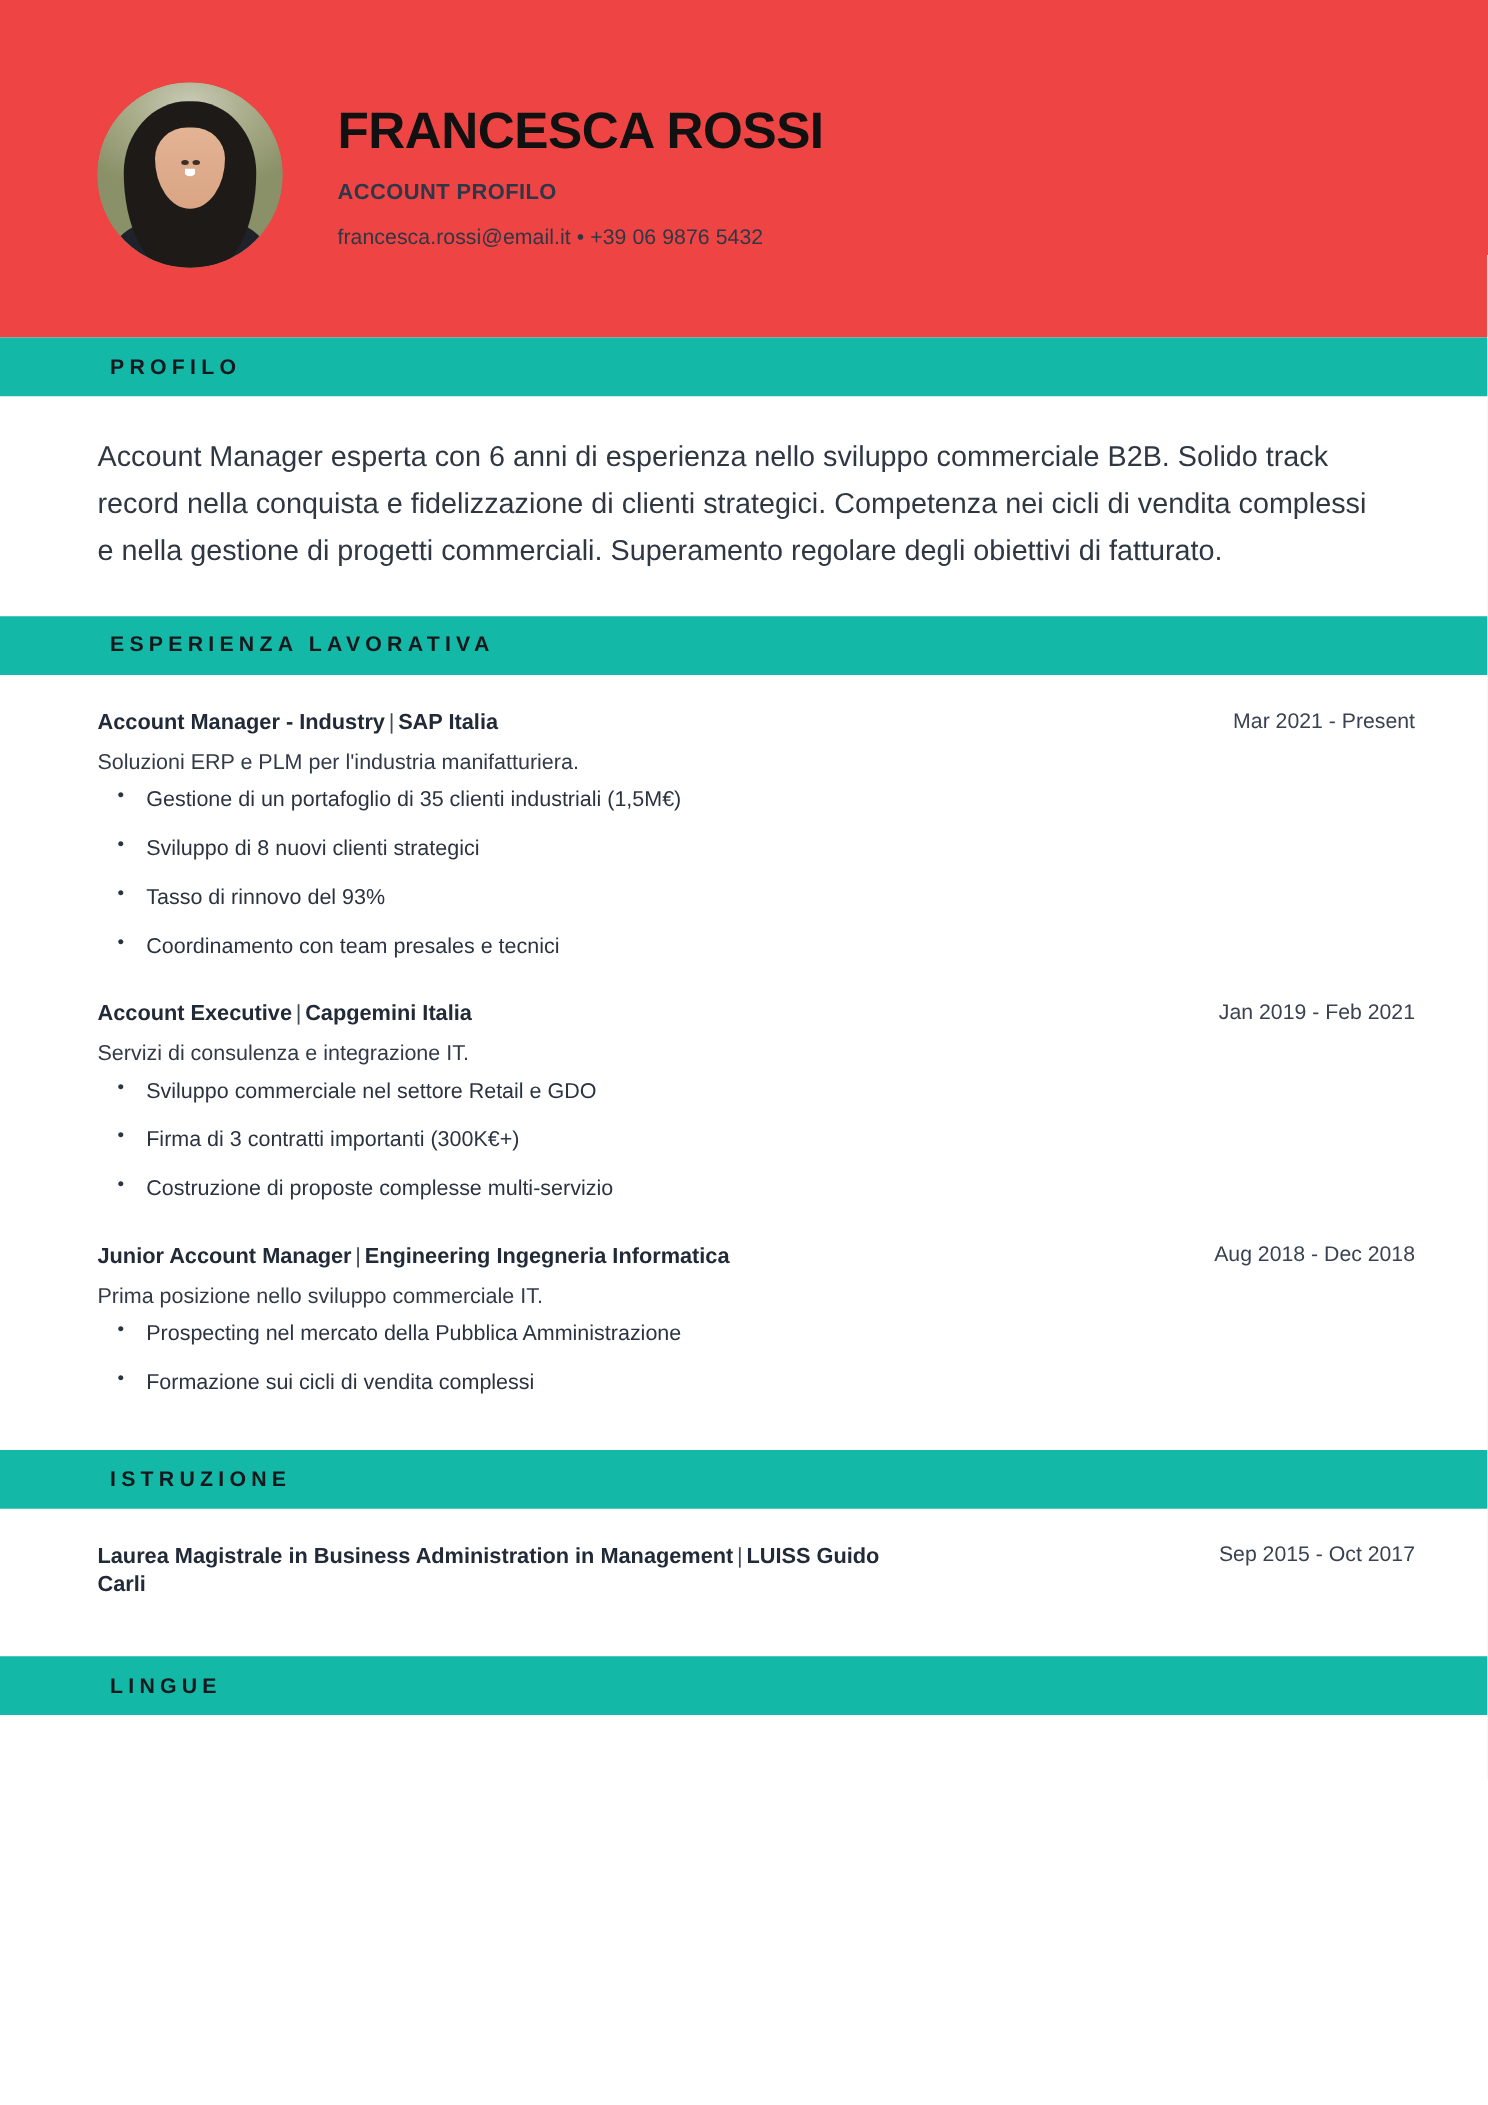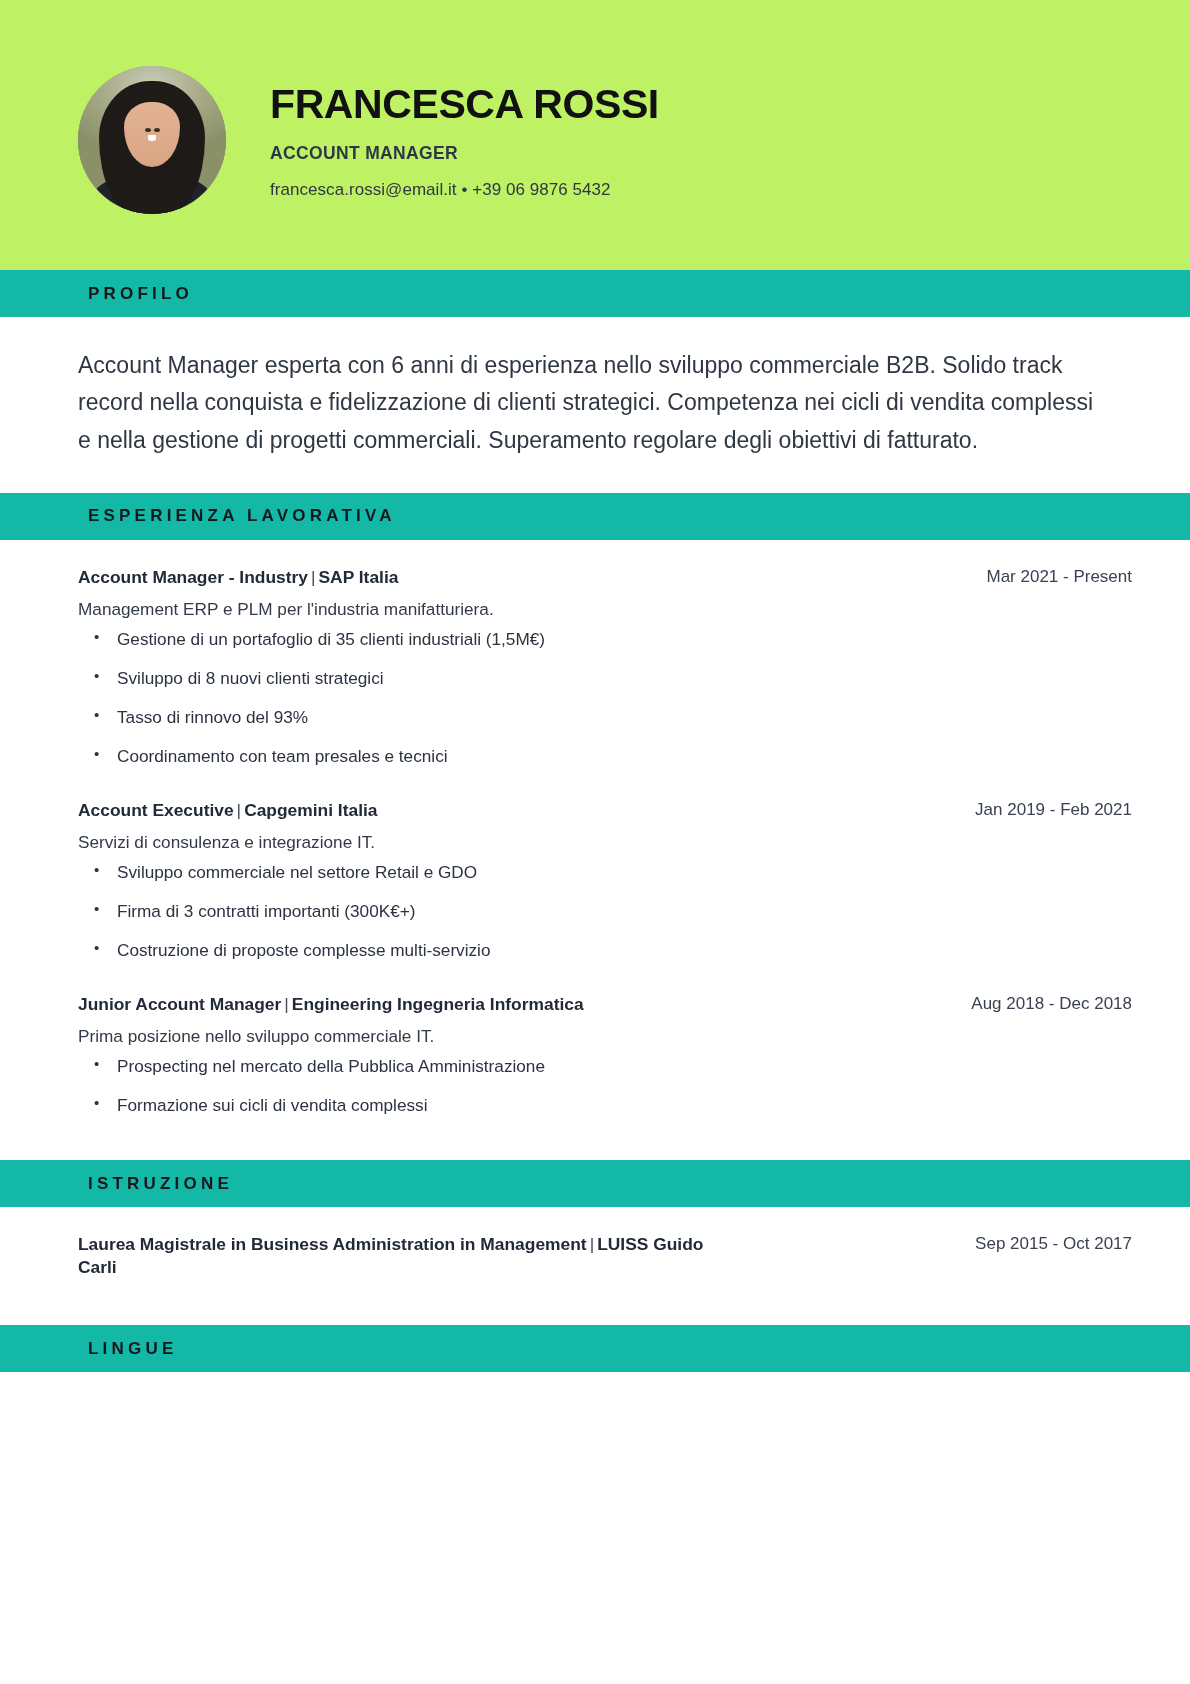--- a/index.html
+++ b/index.html
@@ -19,21 +19,21 @@
     background: #ffffff;
     margin: 0 auto;
     overflow: hidden;
   }
 
   
   .header {
     display: flex;
     align-items: center;
     padding: 66px 0 56px 78px;
-    background: #bef264;
+    background: #ef4444;
   }
 
   .avatar {
     width: 148px;
     height: 148px;
     border-radius: 50%;
     flex: 0 0 148px;
     overflow: hidden;
     position: relative;
     background: #8d9470;
@@ -232,21 +232,21 @@
       <div class="torso"></div>
       <div class="hair"></div>
       <div class="face">
         <div class="eye l"></div>
         <div class="eye r"></div>
         <div class="smile"></div>
       </div>
     </div>
     <div class="head-text">
       <div class="name">FRANCESCA ROSSI</div>
-      <div class="role">ACCOUNT MANAGER</div>
+      <div class="role">ACCOUNT PROFILO</div>
       <div class="contact">francesca.rossi@email.it • +39 06 9876 5432</div>
     </div>
   </div>
 
   <div class="section-bar">
     <div class="title">PROFILO</div>
   </div>
   <div class="profile-text">Account Manager esperta con 6 anni di esperienza nello sviluppo commerciale B2B. Solido track record nella conquista e fidelizzazione di clienti strategici. Competenza nei cicli di vendita complessi e nella gestione di progetti commerciali. Superamento regolare degli obiettivi di fatturato.</div>
 
   <div class="section-bar">
@@ -254,21 +254,21 @@
   </div>
   <div class="exp-wrap">
 
     <div class="entry">
       <div class="entry-head">
         <div class="entry-title">
           <span>Account Manager - Industry</span><span class="sep">|</span><span>SAP Italia</span>
         </div>
         <div class="entry-date">Mar 2021 - Present</div>
       </div>
-      <div class="entry-sub">Management ERP e PLM per l'industria manifatturiera.</div>
+      <div class="entry-sub">Soluzioni ERP e PLM per l'industria manifatturiera.</div>
       <ul class="bullets">
         <li>Gestione di un portafoglio di 35 clienti industriali (1,5M€)</li>
         <li>Sviluppo di 8 nuovi clienti strategici</li>
         <li>Tasso di rinnovo del 93%</li>
         <li>Coordinamento con team presales e tecnici</li>
       </ul>
     </div>
 
     <div class="entry">
       <div class="entry-head">

